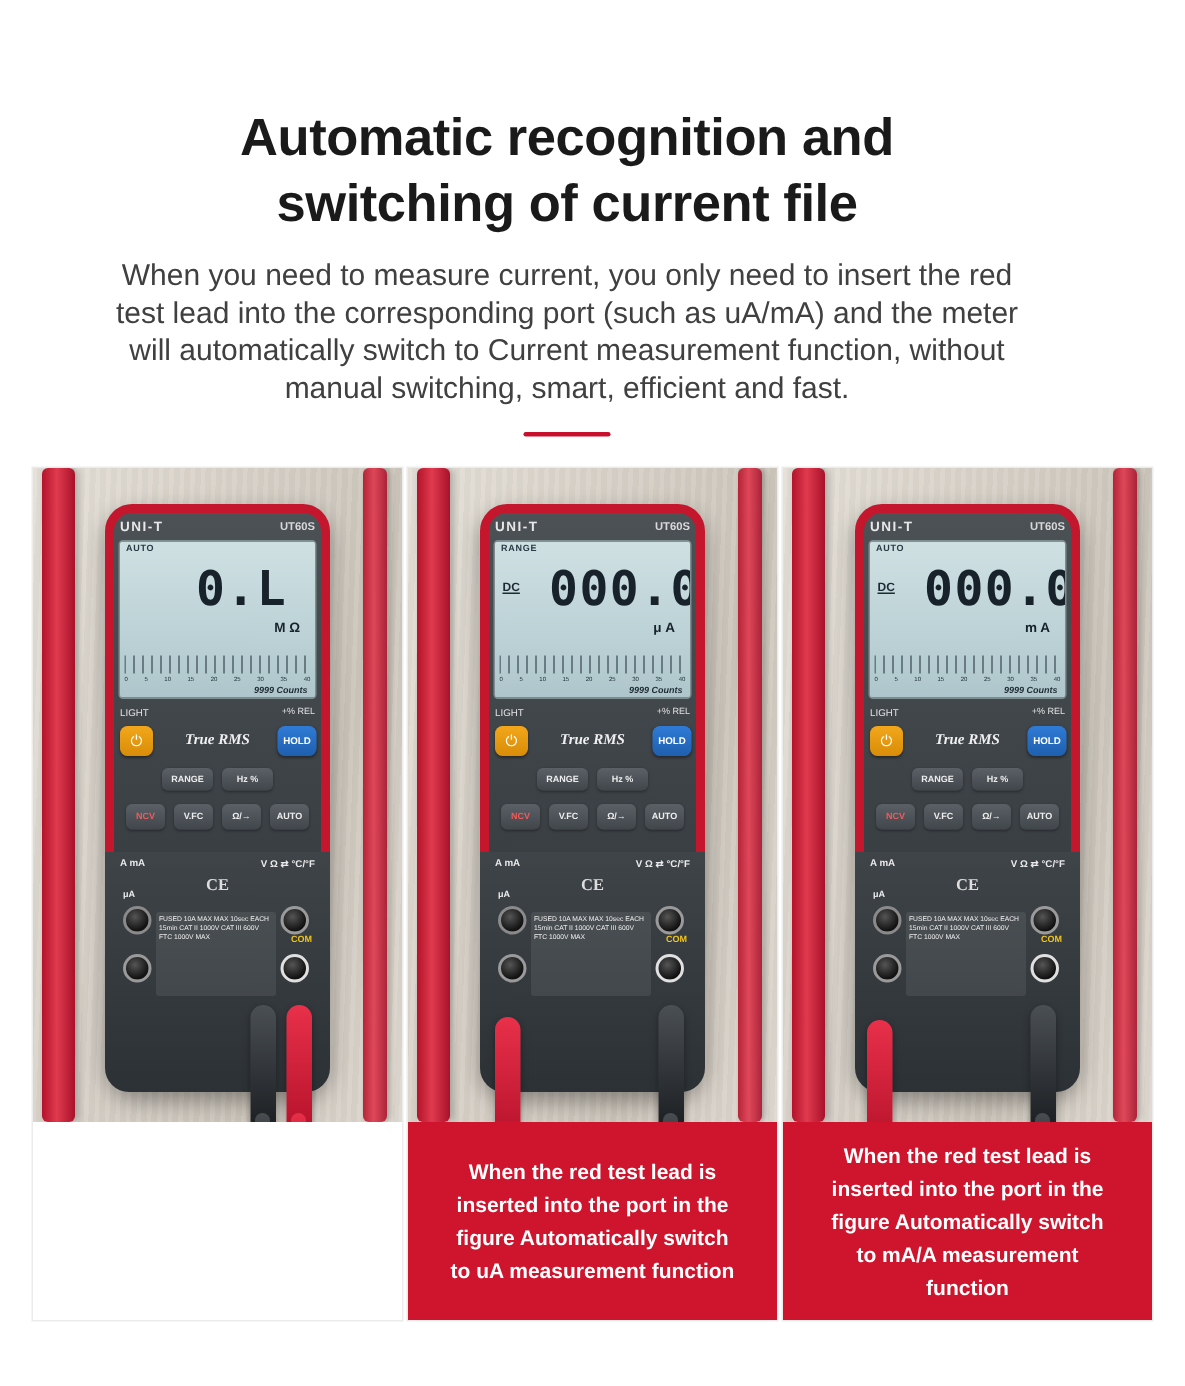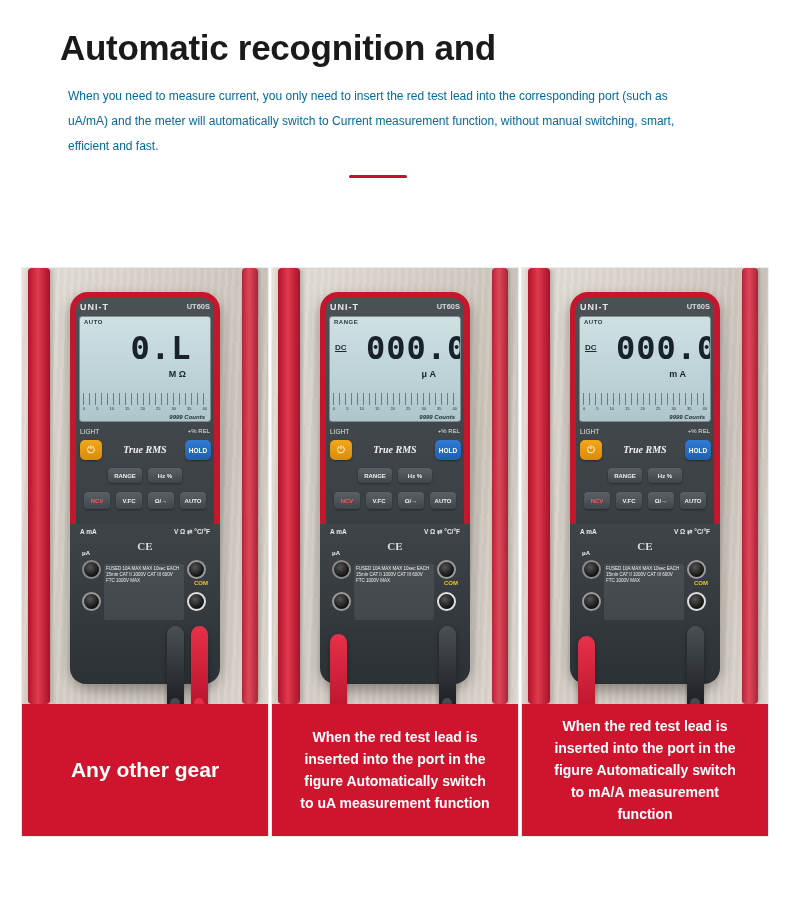--- a/index.html
+++ b/index.html
@@ -4,27 +4,27 @@
 <style>
   html,body{margin:0;padding:0;}
   body{
     width:790px;height:924px;background:#ffffff;
     font-family:"Liberation Sans", sans-serif;
     overflow:hidden;
   }
   .page{position:relative;width:790px;height:924px;}
 
   
-  .header{padding:26px 94px 0 60px;}
+  .header{padding:26px 94px 0 60px;text-align:center;margin-top:44px;}
   .title{
     font-size:35px;line-height:44px;font-weight:700;color:#1a1a1a;
     letter-spacing:-0.3px;margin:0 0 14px 0;
   }
   .subtitle{
-    font-size:12px;line-height:25px;color:#0369a1;margin:0 auto;
+    font-size:20px;line-height:25px;color:#404040;margin:0 auto;
     max-width:620px;
   }
   .divider{
     width:58px;height:3px;background:#c8102e;margin:16px auto 0 auto;border-radius:2px;
   }
 
   
   .panels{
     position:absolute;left:22px;top:268px;
     display:flex;gap:4px;
@@ -94,21 +94,21 @@
     position:absolute;top:26px;left:5px;font-size:8px;color:#1d2a33;font-weight:700;text-decoration:underline;
   }
   .lcd-main{
     position:absolute;top:14px;left:0;right:4px;text-align:center;
     font-family:"DejaVu Sans Mono", monospace;
     font-size:32px;line-height:34px;font-weight:700;color:#17222a;
     letter-spacing:1px;
     margin-left:36px;
   }
   .lcd-unit{
-    position:absolute;top:52px;right:24px;font-size:9px;color:#17222a;font-weight:700;
+    position:absolute;top:52px;right:10px;font-size:9px;color:#17222a;font-weight:700;
   }
   .lcd-scale{
     position:absolute;bottom:16px;left:3px;right:3px;height:12px;
     background:repeating-linear-gradient(90deg,#2a3a45 0 1px, transparent 1px 6px);
     opacity:.55;
   }
   .lcd-scalenums{
     position:absolute;bottom:8px;left:3px;right:3px;height:7px;
     font-size:4px;color:#22323c;display:flex;justify-content:space-between;
   }
@@ -204,20 +204,21 @@
   .caption.small{height:132px;font-size:14px;line-height:22px;padding:0 28px;}
 </style>
 </head>
 <body>
 
 <div class="page">
 
   <div class="header">
     <h1 class="title">
       <span>Automatic recognition and</span><br>
+      <span>switching of current file</span>
     </h1>
     <p class="subtitle">When you need to measure current, you only need to insert the red test lead into the corresponding port (such as uA/mA) and the meter will automatically switch to Current measurement function, without manual switching, smart, efficient and fast.</p>
     <div class="divider"></div>
   </div>
 
   <div class="panels">
 
     <div class="panel">
       <div class="photo">
         <div class="strap"></div>
@@ -276,21 +277,20 @@
           <div class="com-label">COM</div>
           <div class="warn">FUSED 10A MAX  MAX 10sec EACH 15min    CAT II 1000V  CAT III 600V    FTC  1000V MAX</div>
           <div class="lead red" style="right:12px;">
               <div class="wire"></div>
             </div>
           <div class="lead black" style="right:36px;">
               <div class="wire"></div>
             </div>
         </div>
       </div>
-      <div class="caption big">Any other gear</div>
     </div>
 
     <div class="panel">
       <div class="photo">
         <div class="strap"></div>
         <div class="strap right"></div>
         <div class="meter">
           <div class="meter-body"></div>
           <div class="brand">UNI-T</div>
           <div class="model">UT60S</div>

